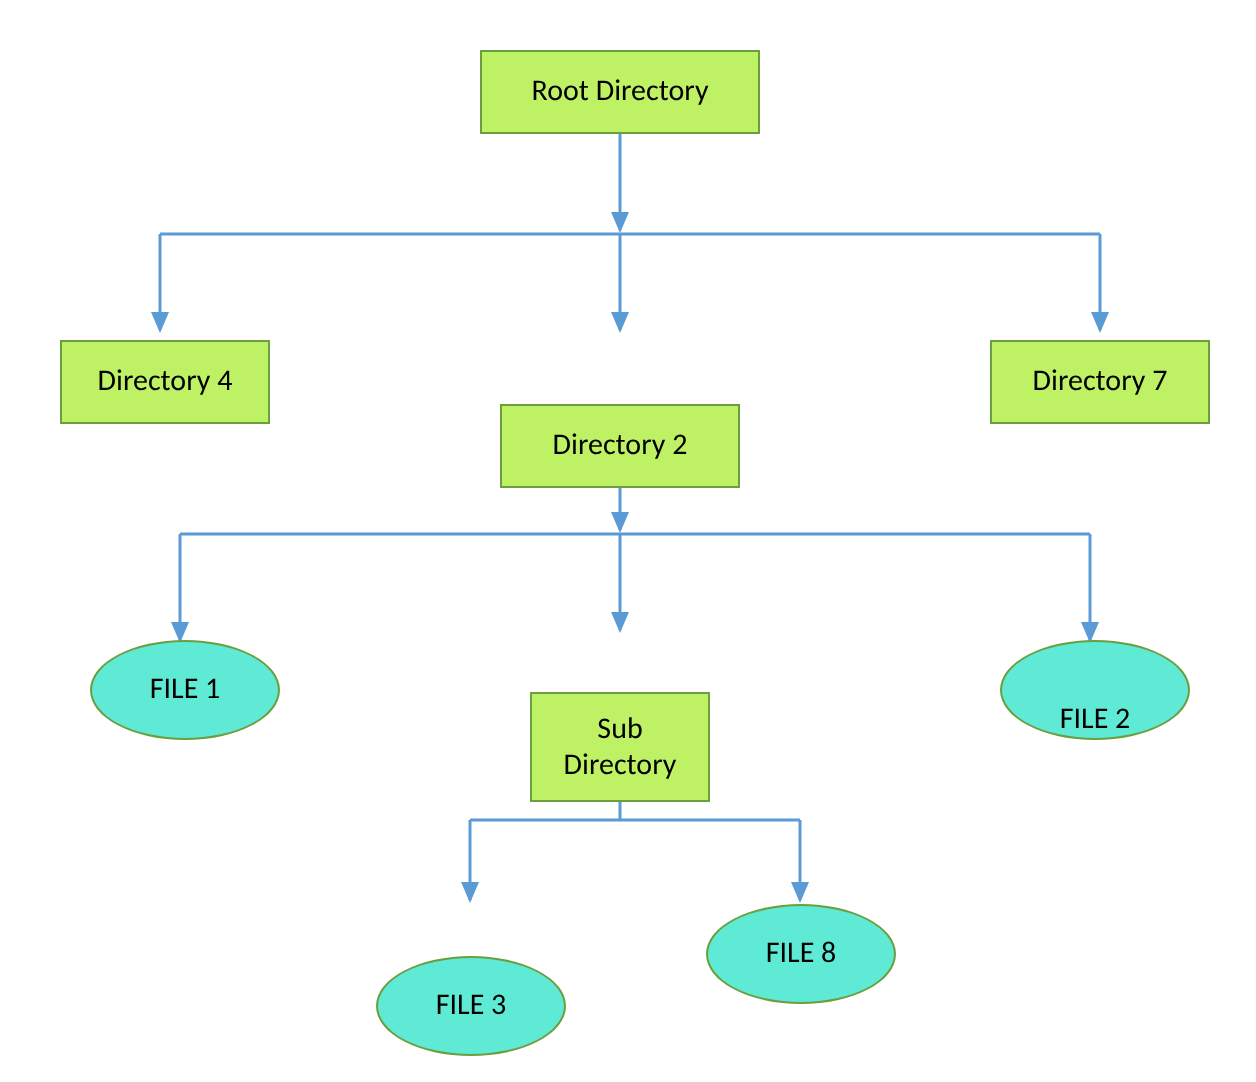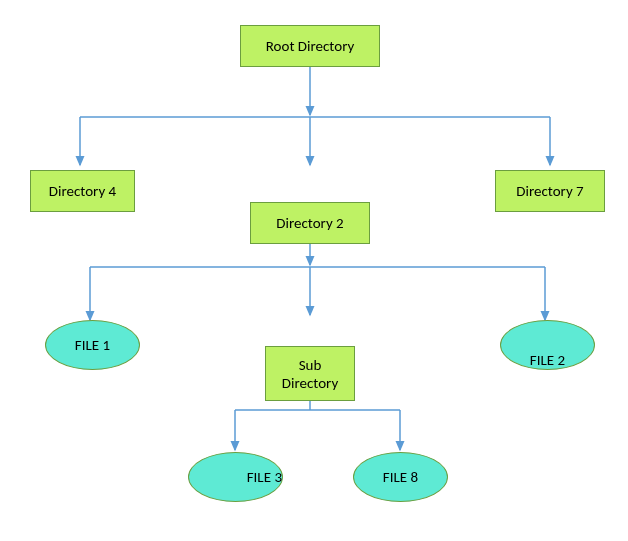--- a/index.html
+++ b/index.html
@@ -101,18 +101,18 @@
 <div class="ellipse" style="left:45px; top:320px; width:95px; height:50px;">
   <span>FILE 1</span>
 </div>
 <div class="box" style="left:265px; top:318px; width:90px; height:55px;margin-top:28px;">
   <span>Sub Directory</span>
 </div>
 <div class="ellipse" style="left:500px; top:320px; width:95px; height:50px;align-items:flex-end;">
   <span>FILE 2</span>
 </div>
 
-<div class="ellipse" style="left:188px; top:452px; width:95px; height:50px;justify-content:flex-end;">
+<div class="ellipse" style="left:188px; top:478px; width:95px; height:50px;">
   <span>FILE 3</span>
 </div>
 <div class="ellipse" style="left:353px; top:452px; width:95px; height:50px;">
   <span>FILE 8</span>
 </div>
 
 </body></html>

